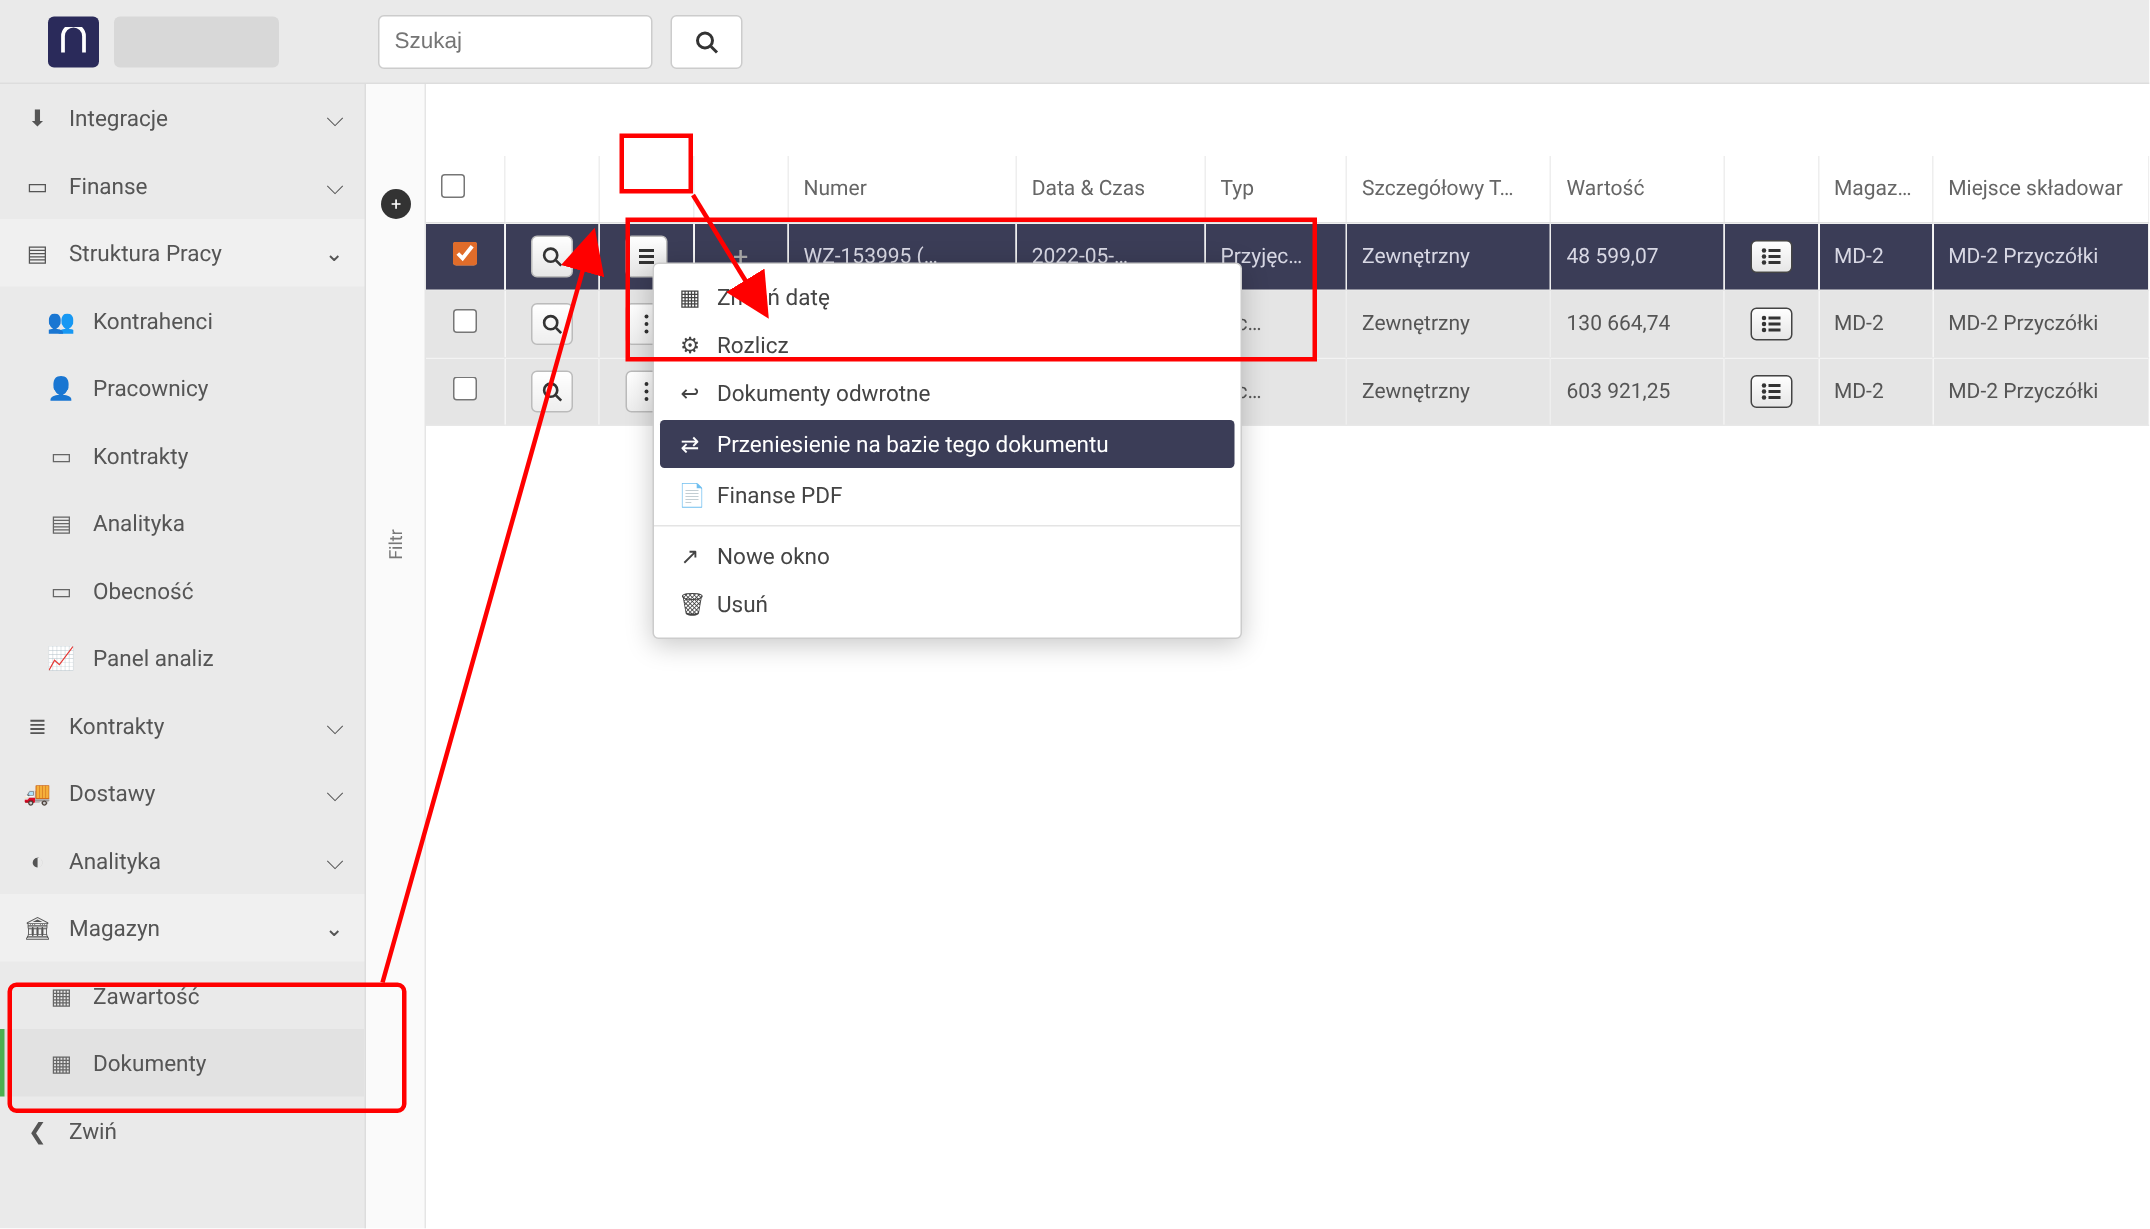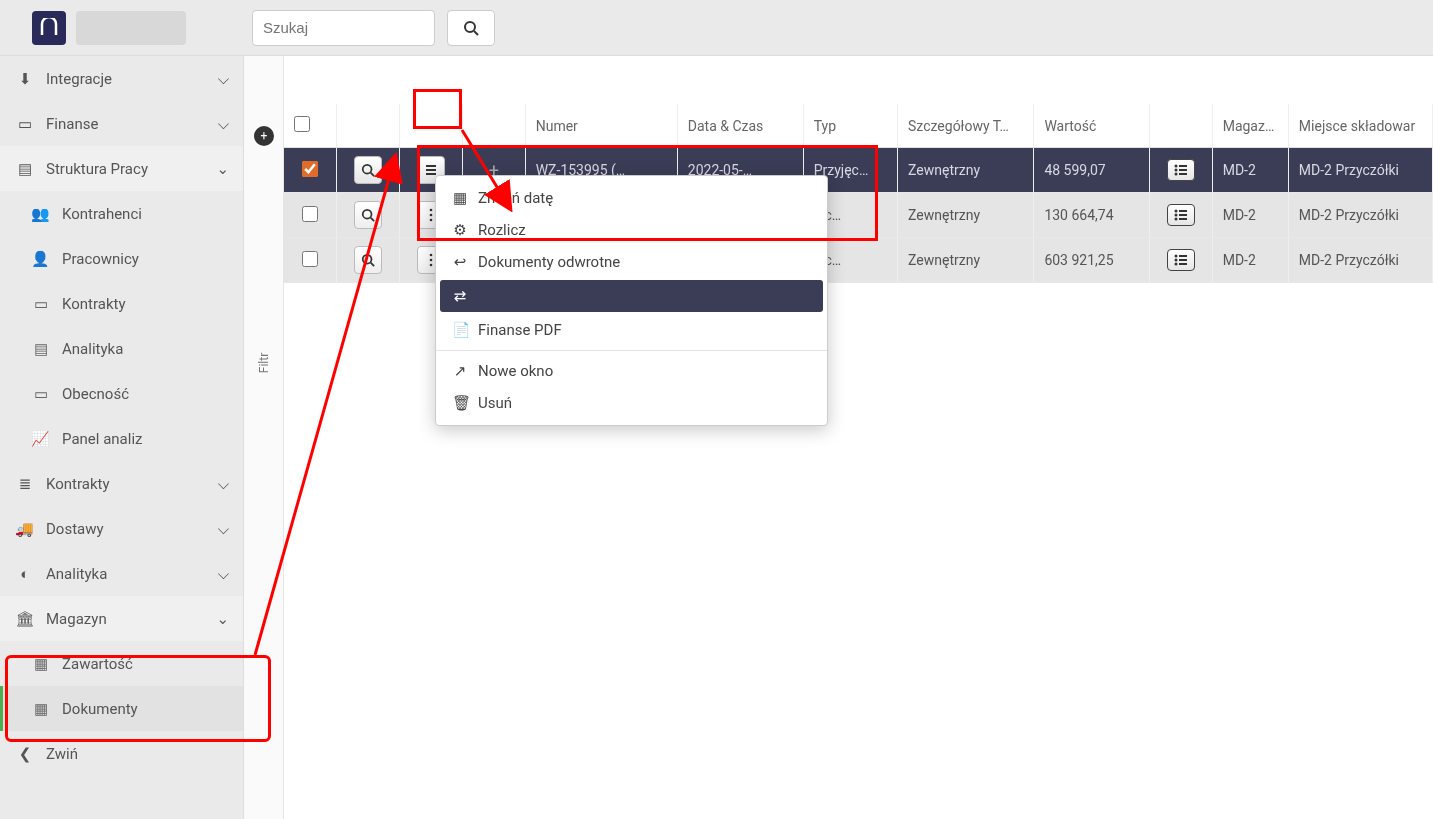--- a/index.html
+++ b/index.html
@@ -293,20 +293,21 @@
   <div class="menu-item">
       <span class="mi">⚙</span>
       <span>Rozlicz</span>
     </div>
   <div class="menu-item">
       <span class="mi">↩</span>
       <span>Dokumenty odwrotne</span>
     </div>
   <div class="menu-item highlighted">
       <span class="mi">⇄</span>
+      <span>Przeniesienie na bazie tego dokumentu</span>
     </div>
   <div class="menu-item">
       <span class="mi">📄</span>
       <span>Finanse PDF</span>
     </div>
   <div class="menu-sep"></div>
   <div class="menu-item">
       <span class="mi">↗</span>
       <span>Nowe okno</span>
     </div>

